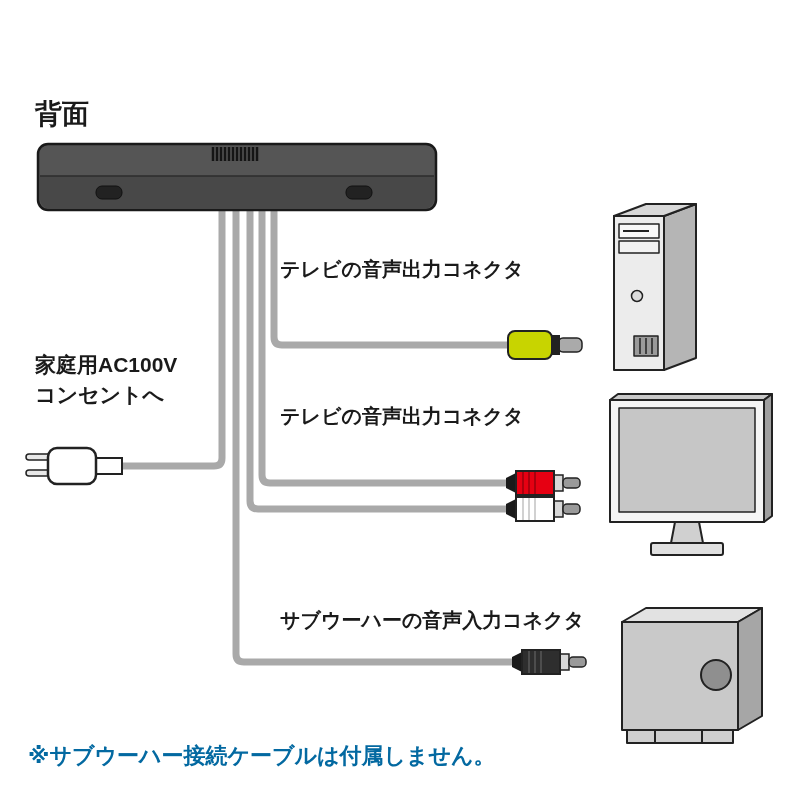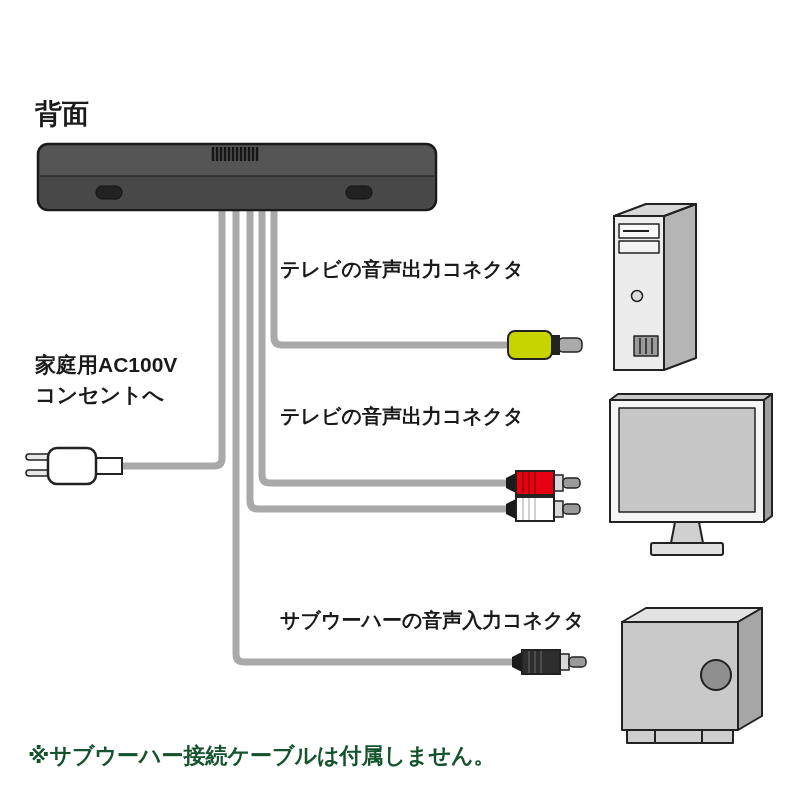--- a/index.html
+++ b/index.html
@@ -9,21 +9,21 @@
   }
   #art{position:absolute;left:0;top:0;}
   .txt{position:absolute;white-space:nowrap;}
   .title{left:28px;top:18px;font-size:28px;font-weight:700;letter-spacing:1px;}
   .rear-label{left:35px;top:96px;font-size:27px;font-weight:700;}
   .conn-label{font-size:20px;font-weight:600;line-height:29px;}
   .lbl-pc{left:280px;top:255px;}
   .lbl-ac{left:35px;top:350px;font-size:21px;font-weight:700;line-height:30px;}
   .lbl-tv{left:280px;top:402px;}
   .lbl-sub{left:280px;top:585px;margin-top:21px;}
-  .note{left:28px;top:741px;font-size:22px;font-weight:700;color:#14532d;}
+  .note{left:28px;top:741px;font-size:22px;font-weight:700;color:#0369a1;}
 </style>
 </head>
 <body>
 
 <div id="stage">
 
   <svg id="art" width="800" height="800" viewBox="0 0 800 800">
 
     <g fill="none" stroke-width="7">
       <path d="M222 180 V458 Q222 466 214 466 H116" stroke="#a9a9a9"></path>

